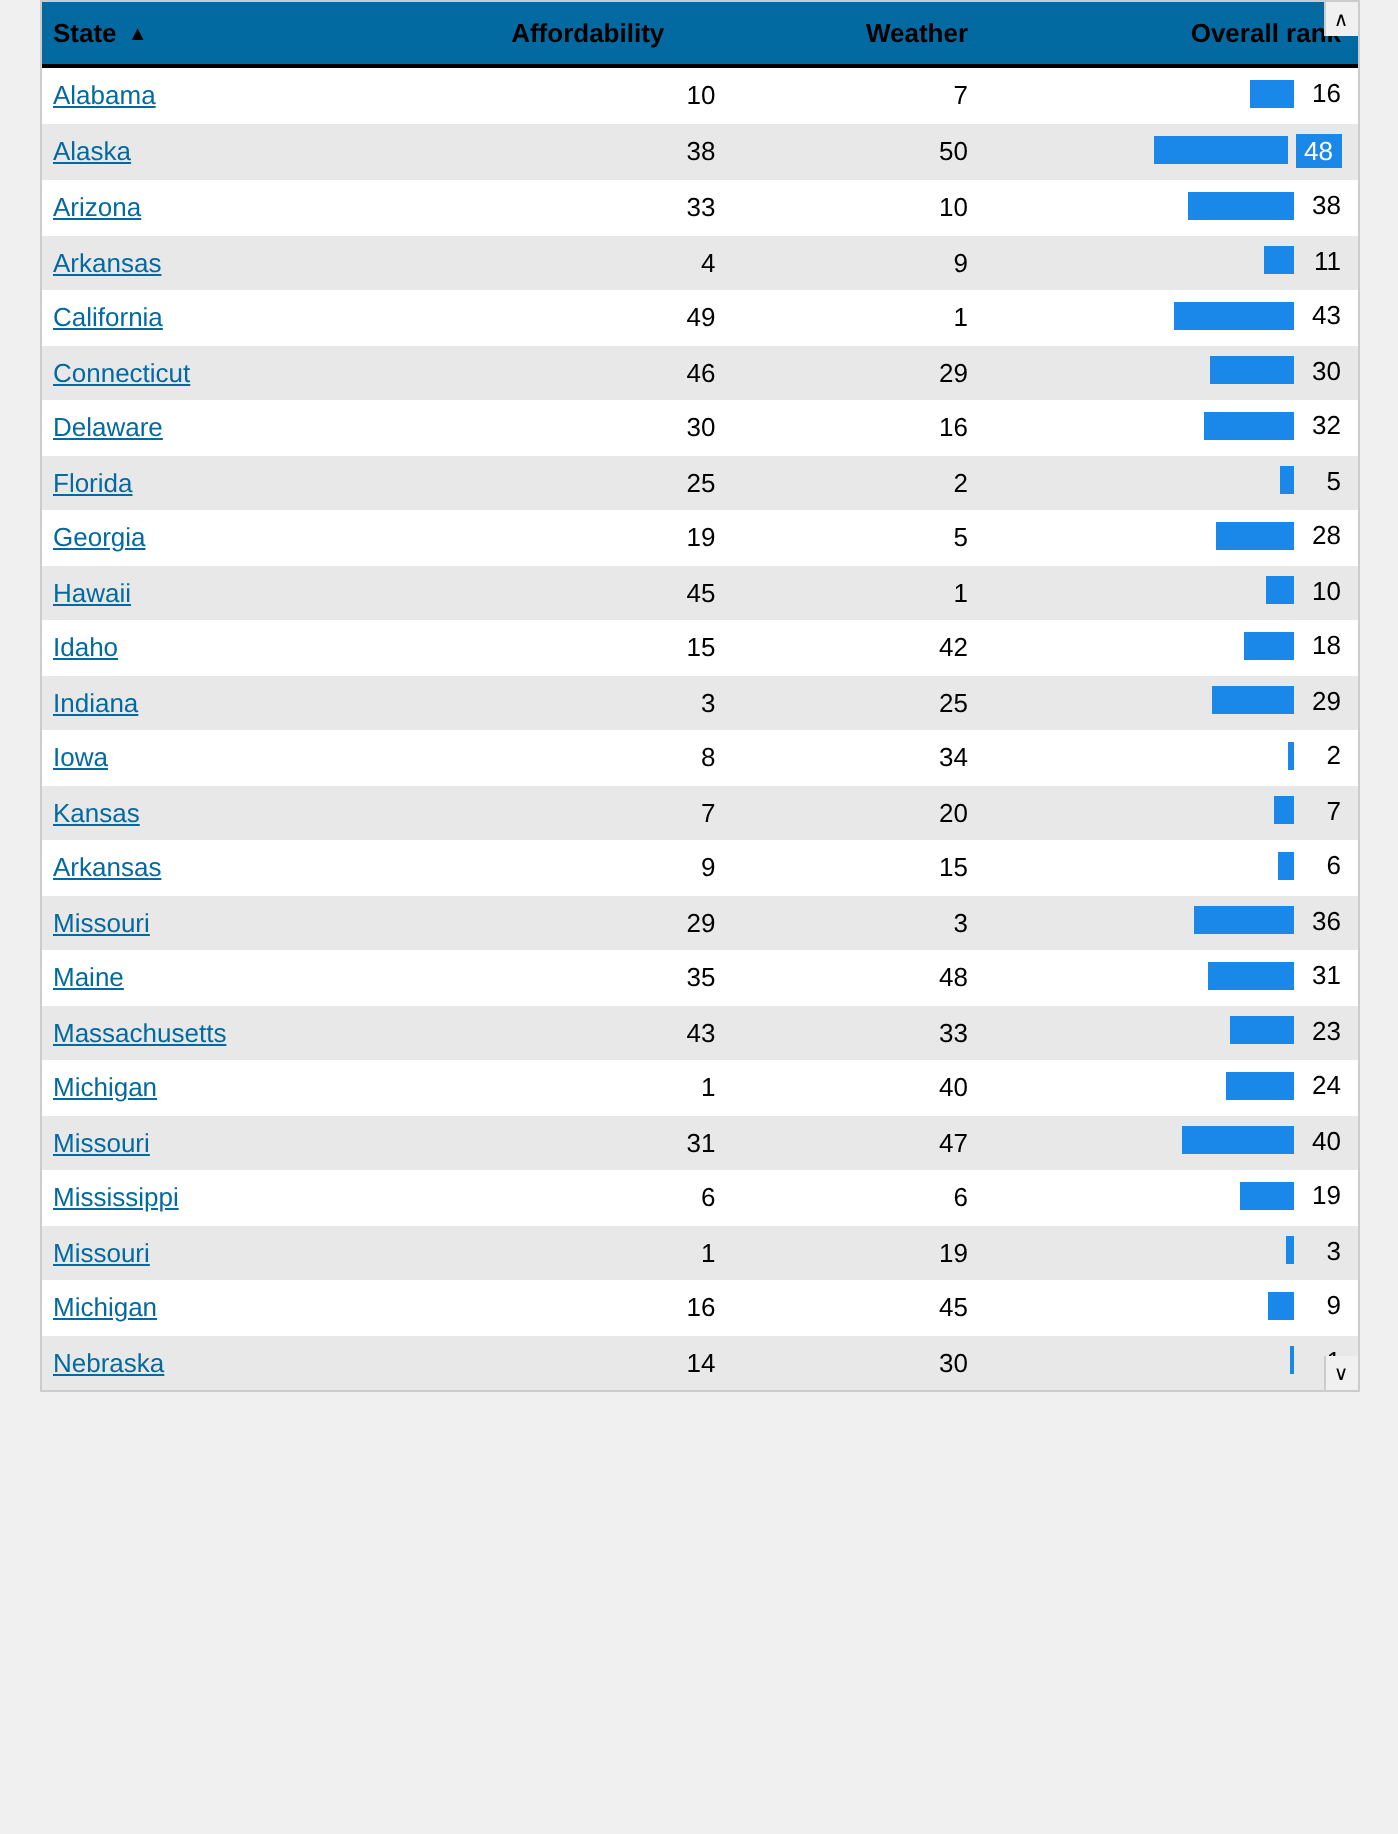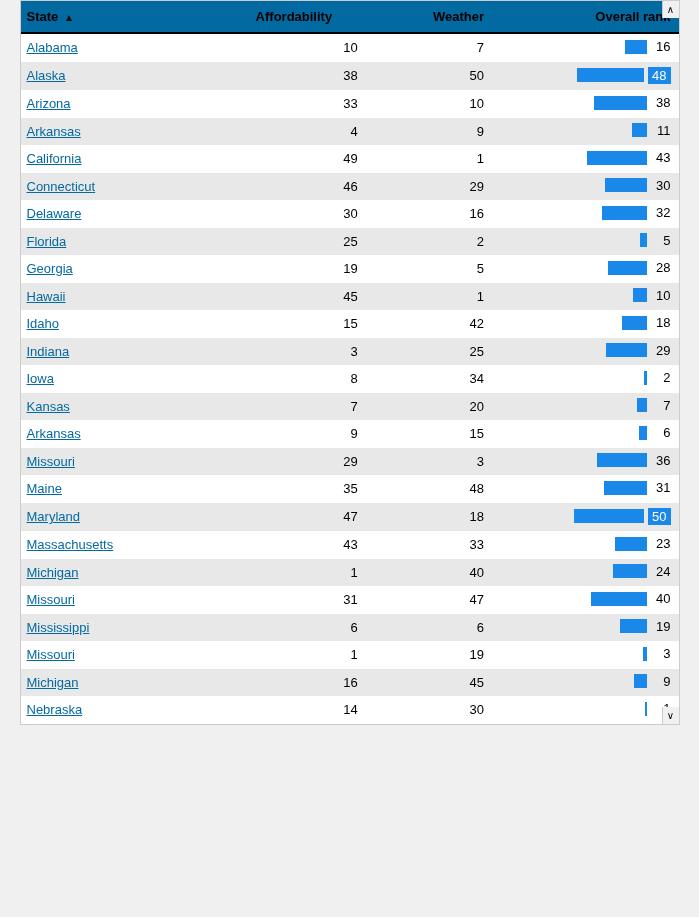--- a/index.html
+++ b/index.html
@@ -358,31 +358,20 @@
     <td class="affordability-col">35</td>
     <td class="weather-col">48</td>
     <td class="rank-col">
       <div class="bar-container">
                 <span class="bar" style="width:43px"></span>
                 <span class="rank-num">31</span>
               </div>
     </td>
   </tr>
           <tr>
-    <td class="state-col">Maryland</td>
-    <td class="affordability-col">47</td>
-    <td class="weather-col">18</td>
-    <td class="rank-col">
-      <div class="bar-container">
-                <span class="bar" style="width:70px"></span>
-                <span class="rank-num rank-highlight">50</span>
-              </div>
-    </td>
-  </tr>
-          <tr>
     <td class="state-col">Massachusetts</td>
     <td class="affordability-col">43</td>
     <td class="weather-col">33</td>
     <td class="rank-col">
       <div class="bar-container">
                 <span class="bar" style="width:32px"></span>
                 <span class="rank-num">23</span>
               </div>
     </td>
   </tr>

